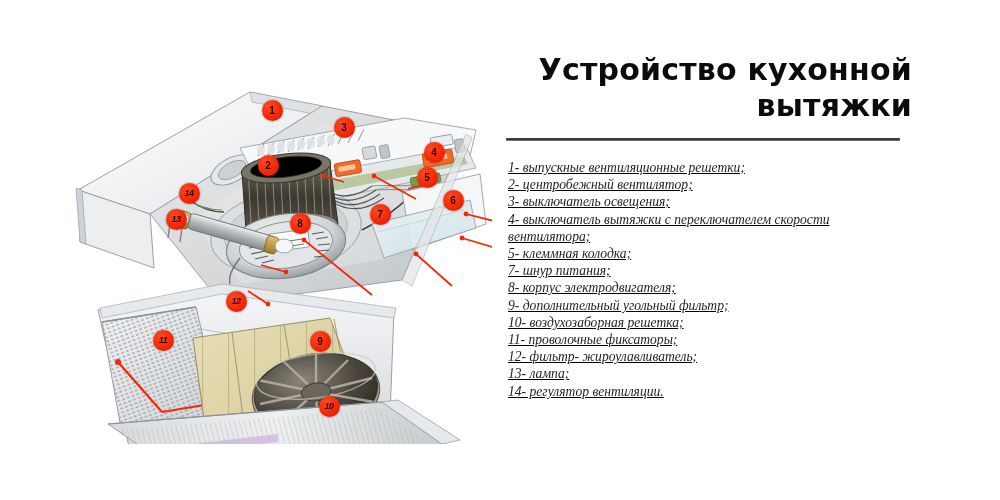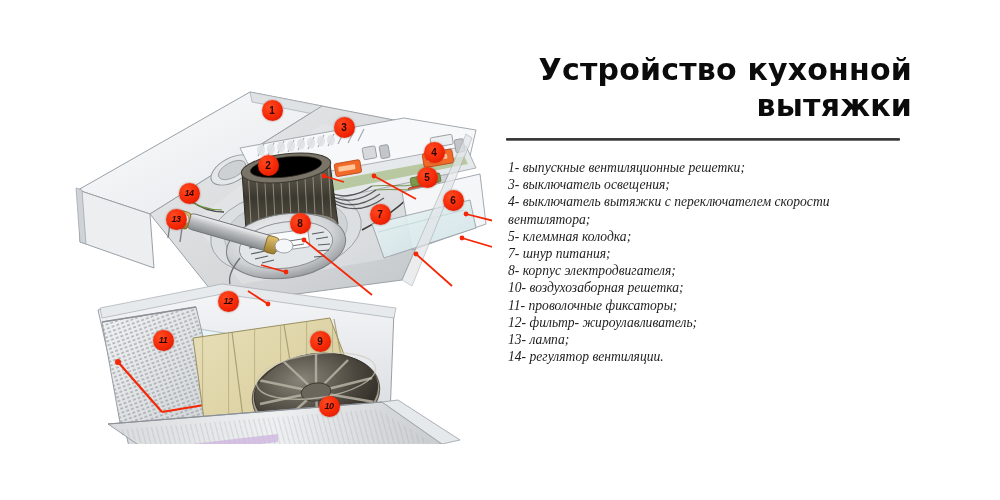--- a/index.html
+++ b/index.html
@@ -38,20 +38,21 @@
     margin:14px 0 0 6px;width:394px;height:3px;
     background:linear-gradient(to bottom,#4a4a4a 0%,#2b2b2b 45%,#8d8d8d 100%);
     border-radius:1px;
   }
 
   
   #legend{
     margin:18px 0 0 8px;
     padding:0;list-style:none;
     width:400px;
+    text-decoration:underline;
   }
   #legend li{
     font-family:"Liberation Serif", serif;
     font-style:italic;
     font-size:13.6px;
     line-height:17.2px;
     color:#1d1d1d;
     white-space:normal;
   }
 
@@ -434,36 +435,38 @@
         <div class="marker" title="центробежный вентилятор" style="left: 196px; top: 93px;">2</div>
         <div class="marker" title="выключатель освещения" style="left: 272px; top: 55px;">3</div>
         <div class="marker" title="выключатель вытяжки" style="left: 362px; top: 80px;">4</div>
         <div class="marker" title="клеммная колодка" style="left: 355px; top: 105px;">5</div>
         <div class="marker" title="щиток" style="left: 381px; top: 128px;">6</div>
         <div class="marker" title="шнур питания" style="left: 308px; top: 142px;">7</div>
         <div class="marker" title="корпус электродвигателя" style="left: 228px; top: 151px;">8</div>
         <div class="marker" title="дополнительный угольный фильтр" style="left: 248px; top: 269px;">9</div>
         <div class="marker wide" title="воздухозаборная решетка" style="left: 257px; top: 334px;">10</div>
         <div class="marker wide" title="проволочные фиксаторы" style="left: 91px; top: 268px;">11</div>
-        <div class="marker wide" title="фильтр- жироулавливатель" style="left: 156px; top: 229px;">12</div>
+        <div class="marker wide" title="фильтр- жироулавливатель" style="left: 164px; top: 229px;">12</div>
         <div class="marker wide" title="лампа" style="left: 104px; top: 147px;">13</div>
         <div class="marker wide" title="регулятор вентиляции" style="left: 117px; top: 121px;">14</div>
       </div>
   </div>
 
   <div id="textpanel">
     <h1 id="title">Устройство кухонной вытяжки</h1>
     <div id="title-rule"></div>
     <ul id="legend">
         <li>1- выпускные вентиляционные решетки;</li>
+        <li>2- центробежный вентилятор;</li>
         <li>3- выключатель освещения;</li>
         <li>4- выключатель вытяжки с переключателем скорости вентилятора;</li>
         <li>5- клеммная колодка;</li>
         <li>7- шнур питания;</li>
         <li>8- корпус электродвигателя;</li>
+        <li>9- дополнительный угольный фильтр;</li>
         <li>10- воздухозаборная решетка;</li>
         <li>11- проволочные фиксаторы;</li>
         <li>12- фильтр- жироулавливатель;</li>
         <li>13- лампа;</li>
         <li>14- регулятор вентиляции.</li>
       </ul>
   </div>
 
 </div>
 

